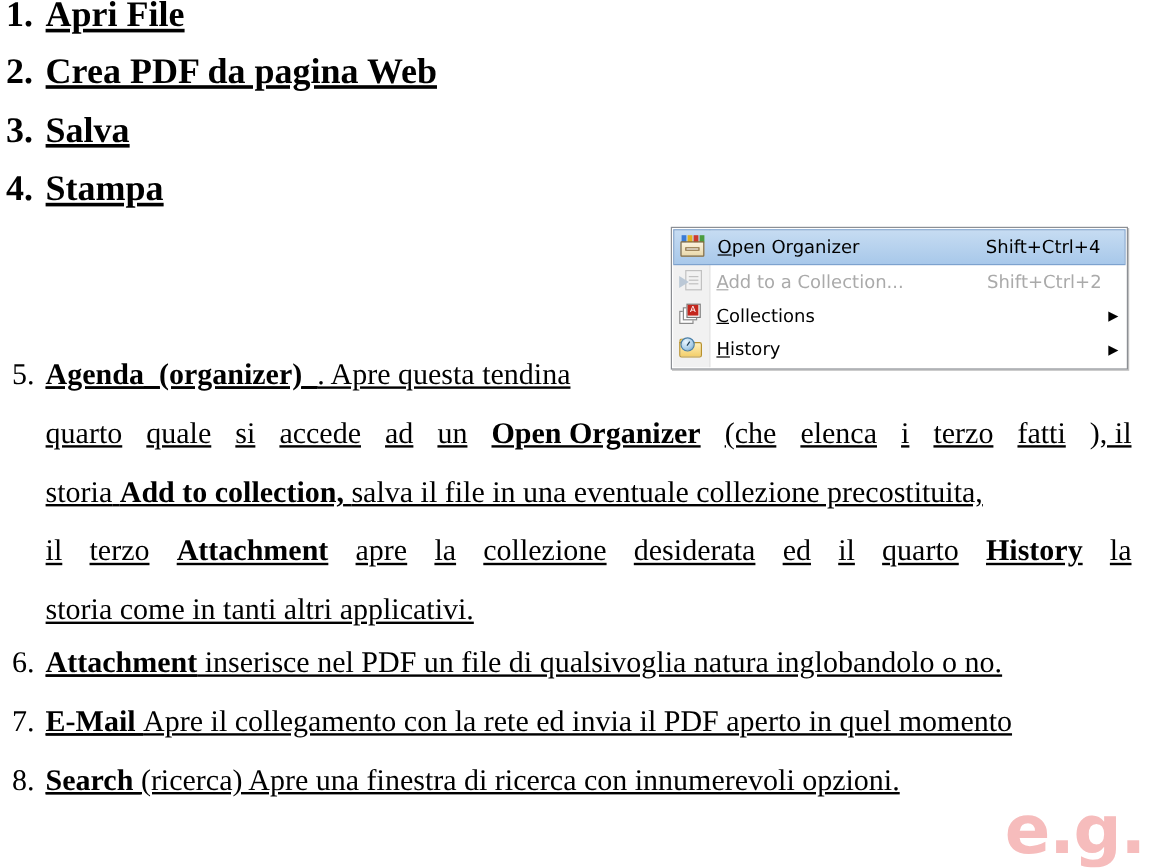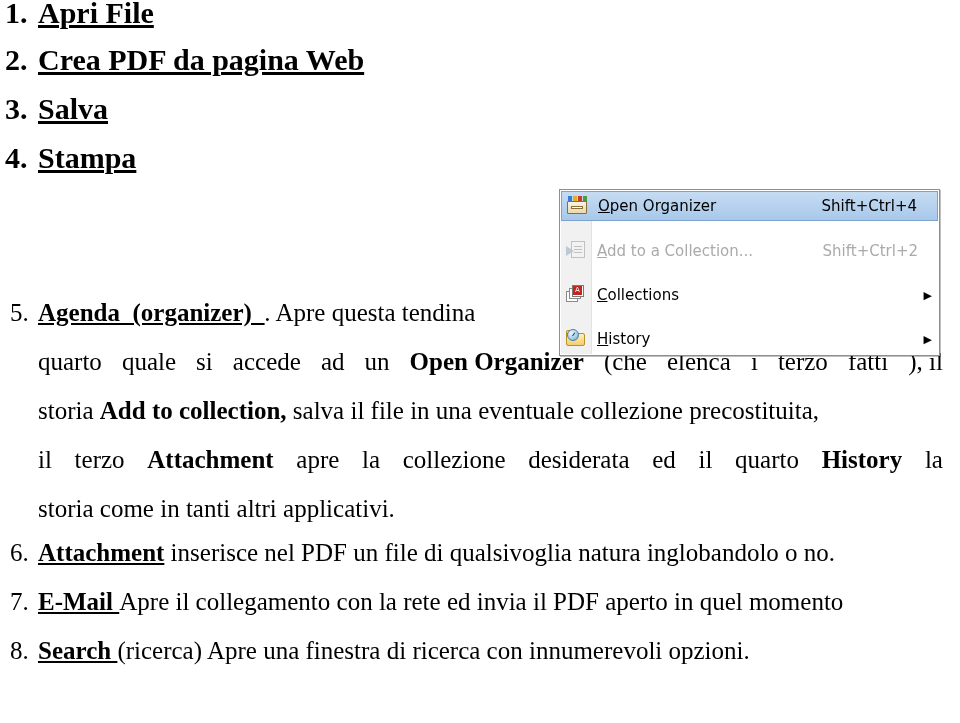--- a/index.html
+++ b/index.html
@@ -69,20 +69,21 @@
     font-weight: normal;
   }
   .para .body {
     margin-left: 38px;
     text-align: justify;
     text-justify: inter-word;
   }
   .para .body > .line {
     display: block;
     white-space: nowrap;
+    text-decoration: underline;
   }
   .para .body > .line.just {
     display: flex;
     justify-content: space-between;
     white-space: nowrap;
   }
 
   #item-5 { top: 288px; left: 0; width: 945px; }
   #item-5 .l1 { padding-right: 0; }
   #item-6 { top: 528px; left: 0; width: 945px; }
@@ -117,21 +118,20 @@
   }
   .menu-row {
     position: relative;
     display: flex;
     align-items: center;
     height: 28px;
     padding: 0 6px 0 2px;
     box-sizing: border-box;
     color: #000000;
     z-index: 2;
-    margin-top: 16px;
   }
   .menu-row.selected {
     background: linear-gradient(to bottom, #c6dcf2 0%, #a8c8ea 100%);
     border: 1px solid #7da2ce;
     height: 30px;
     margin: -1px 0 0 0;
   }
   .menu-row.disabled .mi-label,
   .menu-row.disabled .mi-shortcut { color: #aaaaaa; }
 
@@ -407,14 +407,15 @@
           <span class="clock"></span>
             <span class="hand"></span>
         </span>
       </span>
       <span class="mi-label"><span class="mn">H</span><span>istory</span></span>
       <span class="mi-shortcut"></span>
       <span class="mi-arrow">▶</span>
     </div>
   </div>
 
+  <div class="watermark">e.g.</div>
 
 </div>
 
 </body></html>

